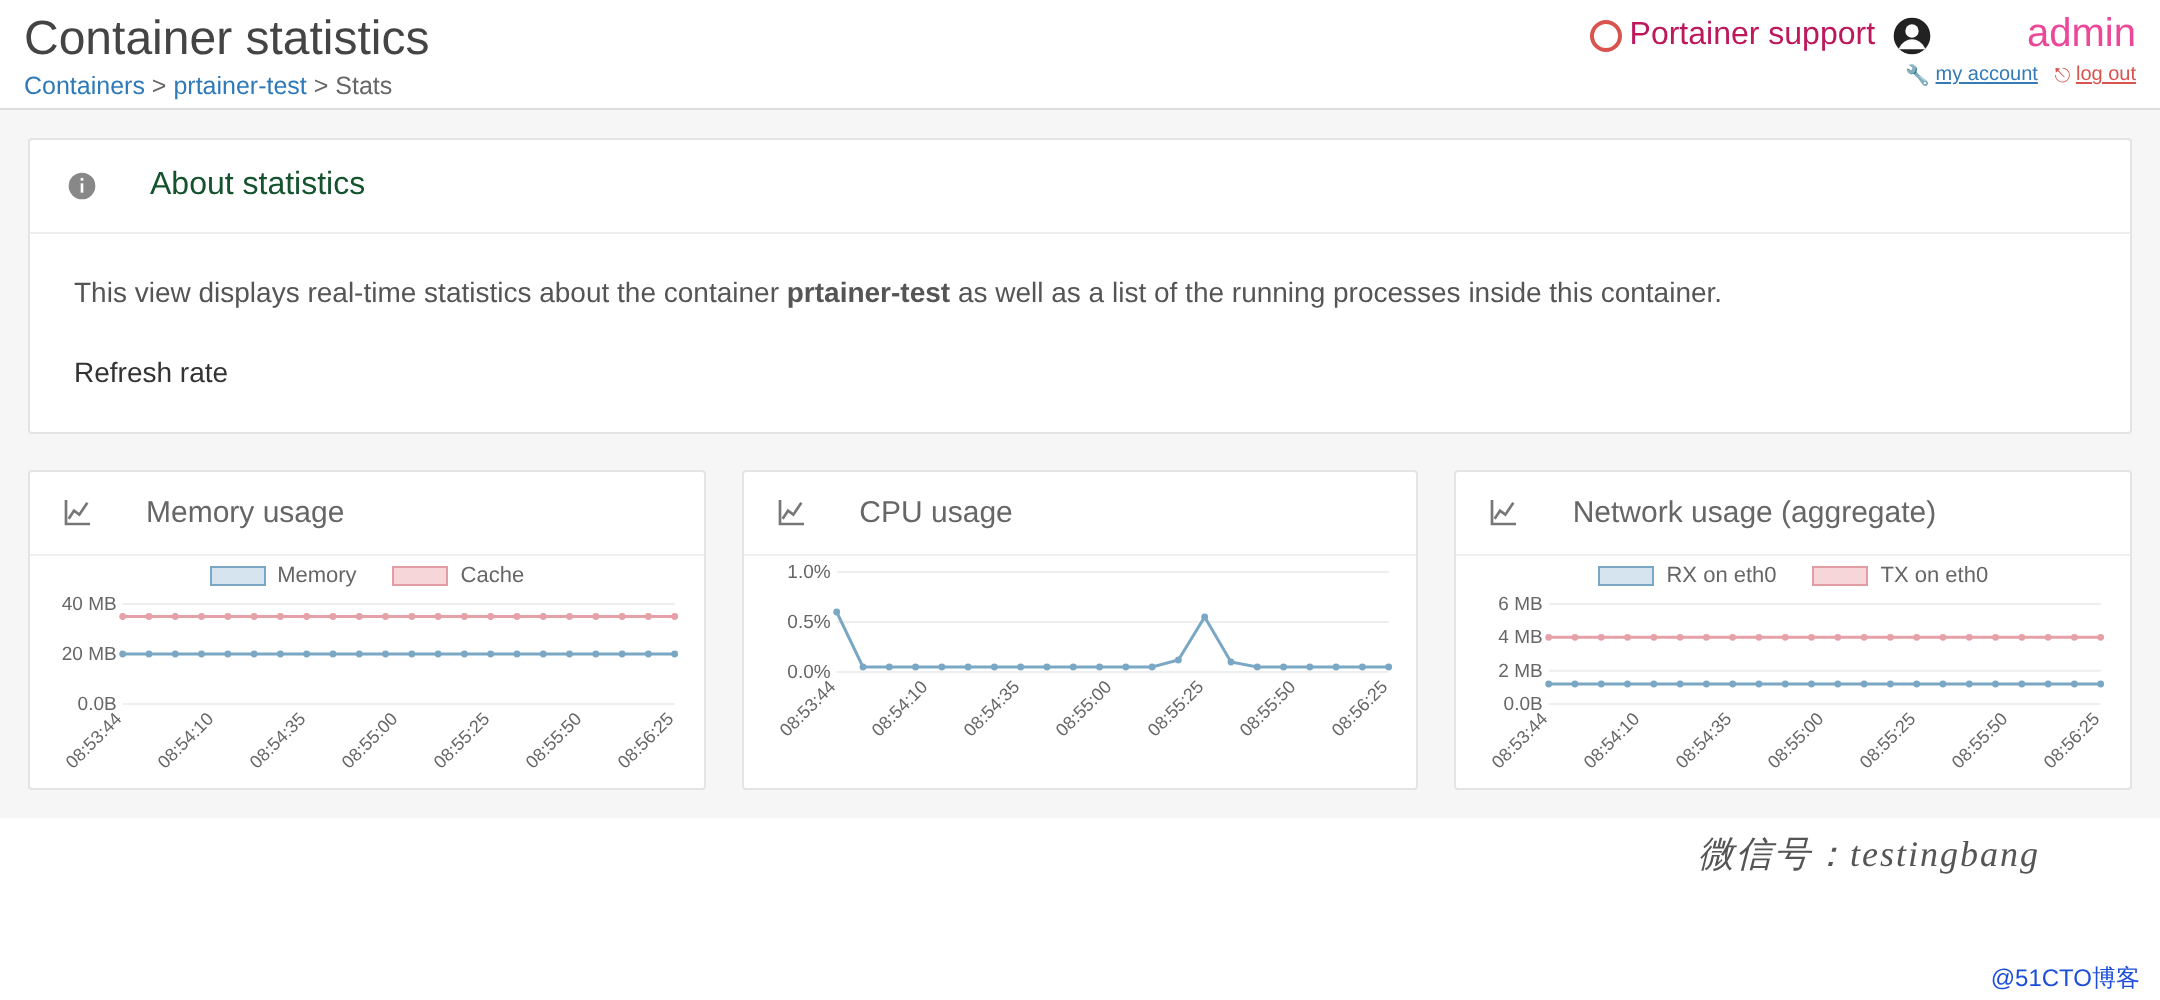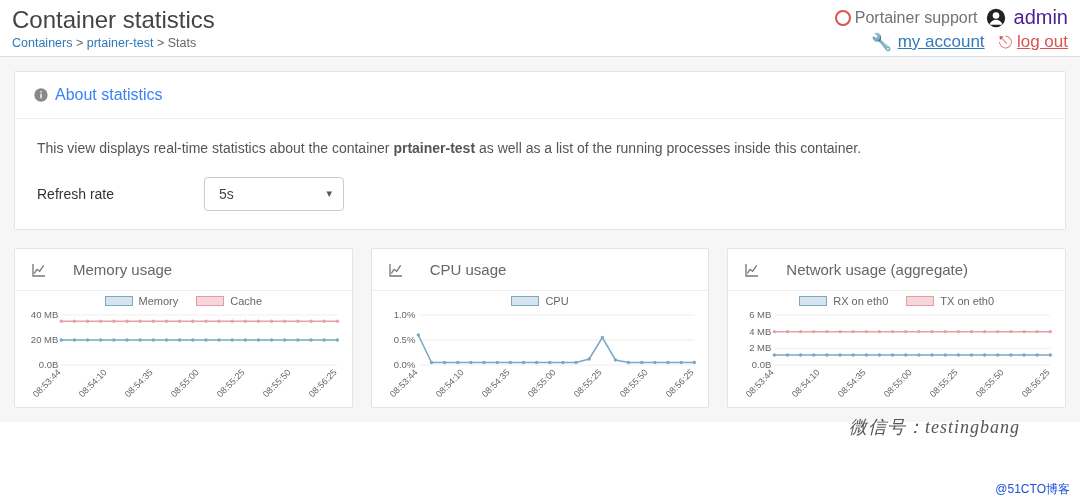--- a/index.html
+++ b/index.html
@@ -3,34 +3,34 @@
 <meta charset="utf-8">
 <style>
 * { box-sizing: border-box; margin: 0; padding: 0; }
 body { font-family: -apple-system, BlinkMacSystemFont, "Segoe UI", Arial, sans-serif; background: #fff; color: #333; width: 1080px; font-size: 14px; }
 .header { display: flex; justify-content: space-between; align-items: flex-start; padding: 6px 12px 2px 12px; }
 .header-left h1 { font-size: 24px; font-weight: 400; color: #444; margin-bottom: 2px; }
 .breadcrumb { font-size: 12.5px; color: #666; }
 .breadcrumb a { color: #2e79b8; text-decoration: none; }
 .header-right { text-align: right; }
 .top-links { display: flex; align-items: center; gap: 8px; font-size: 16px; }
-.top-links .support { color: #737373; text-decoration: none; display: flex; align-items: center; gap: 4px; }
+.top-links .support { color: #be185d; text-decoration: none; display: flex; align-items: center; gap: 4px; }
 .life-ring { width: 16px; height: 16px; border: 2.5px solid #d9534f; border-radius: 50%; position: relative; display: inline-block; }
 .life-ring::before { content: ""; position: absolute; width: 5px; height: 5px; background: #fff; border-radius: 50%; top: 50%; left: 50%; transform: translate(-50%,-50%); }
 .user-icon { width: 20px; height: 20px; display: inline-flex; vertical-align: -3px; }
-.username { font-size: 20px; color: #4c1d95; }
-.sub-links { font-size: 17px; margin-top: 2px; }
+.username { font-size: 20px; color: #ec4899; margin-left: 40px; }
+.sub-links { font-size: 10px; margin-top: 2px; }
 .sub-links a { color: #337ab7; text-decoration: underline; }
 .sub-links .logout { color: #d9534f; }
 .sub-links .ico { display: inline-block; transform: translateY(1px); }
 hr.sep { border: none; border-top: 1px solid #ddd; margin: 2px 0 0 0; }
 
 .content { padding: 14px; background: #f6f6f6; }
 .panel { background: #fff; border: 1px solid #e4e4e4; border-radius: 2px; margin-bottom: 18px; }
-.panel-head { padding: 14px 18px; border-bottom: 1px solid #eee; display: flex; align-items: center; gap: 6px; color: #3b82f6; font-size: 16px; }
+.panel-head { padding: 14px 18px; border-bottom: 1px solid #eee; display: flex; align-items: center; gap: 26px; color: #14532d; font-size: 16px; }
 .panel-body { padding: 18px 22px; color: #555; line-height: 1.6; }
 .panel-body p { margin-bottom: 18px; }
 .refresh-row { display: flex; align-items: center; gap: 90px; }
 .refresh-row label { font-weight: 400; color: #333; }
 .select-wrap { position: relative; }
 select.refresh { appearance: none; -webkit-appearance: none; border: 1px solid #ccc; border-radius: 4px; padding: 8px 44px 8px 14px; font-size: 14px; background: #fff; color: #444; min-width: 140px; }
 .select-wrap::after { content: "▾"; position: absolute; right: 12px; top: 50%; transform: translateY(-50%); color: #555; pointer-events: none; font-size: 11px; }
 
 .charts-row { display: flex; gap: 18px; }
 .chart-card { flex: 1; background: #fff; border: 1px solid #e4e4e4; border-radius: 2px; }
@@ -110,25 +110,20 @@
             </svg>
       </span>
       <span>About statistics</span>
     </div>
     <div class="panel-body">
       <p>
         <span>This view displays real-time statistics about the container </span><b>prtainer-test</b><span> as well as a list of the running processes inside this container.</span>
       </p>
       <div class="refresh-row">
         <label>Refresh rate</label>
-        <div class="select-wrap">
-          <select class="refresh">
-            <option>5s</option>
-          </select>
-        </div>
       </div>
     </div>
   </div>
 
   <div class="charts-row">
 
     <div class="chart-card">
       <div class="chart-head">
         <span class="chart-ico">
           <svg viewBox="0 0 24 24">
@@ -217,26 +212,20 @@
       <div class="chart-head">
         <span class="chart-ico">
           <svg viewBox="0 0 24 24">
                 <path d="M3 3v18h18" stroke="#777" stroke-width="2" fill="none"></path>
                 <path d="M5 17l4-6 4 3 6-9" stroke="#777" stroke-width="2" fill="none"></path>
               </svg>
         </span>
         <span>CPU usage</span>
       </div>
       <div class="chart-body">
-        <div class="legend">
-          <span>
-                <i class="swatch sw-blue"></i>
-                <span>CPU</span>
-              </span>
-        </div>
         <svg class="plot" viewBox="0 0 320 90">
               <line x1="38" y1="54" x2="314" y2="54" stroke="#eee"></line>
               <text class="ylab" x="35" y="57">0.0%</text>
               <line x1="38" y1="29" x2="314" y2="29" stroke="#eee"></line>
               <text class="ylab" x="35" y="32">0.5%</text>
               <line x1="38" y1="4" x2="314" y2="4" stroke="#eee"></line>
               <text class="ylab" x="35" y="7">1.0%</text>
               <polyline class="series-blue" points="38,24 51.14285714285714,51.5 64.28571428571428,51.5 77.42857142857142,51.5 90.57142857142857,51.5 103.71428571428571,51.5 116.85714285714285,51.5 130,51.5 143.14285714285714,51.5 156.28571428571428,51.5 169.42857142857142,51.5 182.57142857142858,51.5 195.7142857142857,51.5 208.85714285714286,48 222,26.499999999999996 235.14285714285714,49 248.28571428571428,51.5 261.42857142857144,51.5 274.57142857142856,51.5 287.7142857142857,51.5 300.85714285714283,51.5 314,51.5" stroke="#7aa8c4"></polyline>
               <circle class="dot-blue" cx="38" cy="24" r="1.7" fill="#7aa8c4"></circle>
               <circle class="dot-blue" cx="51.14285714285714" cy="51.5" r="1.7" fill="#7aa8c4"></circle>

